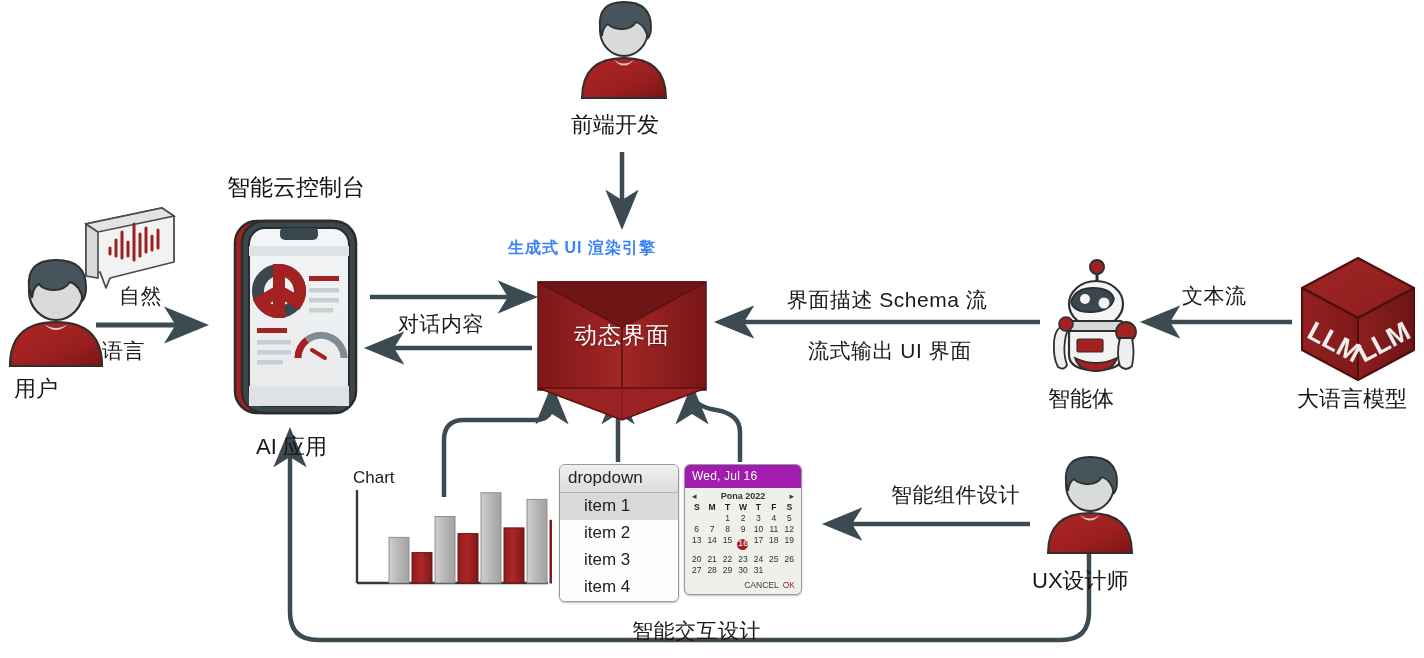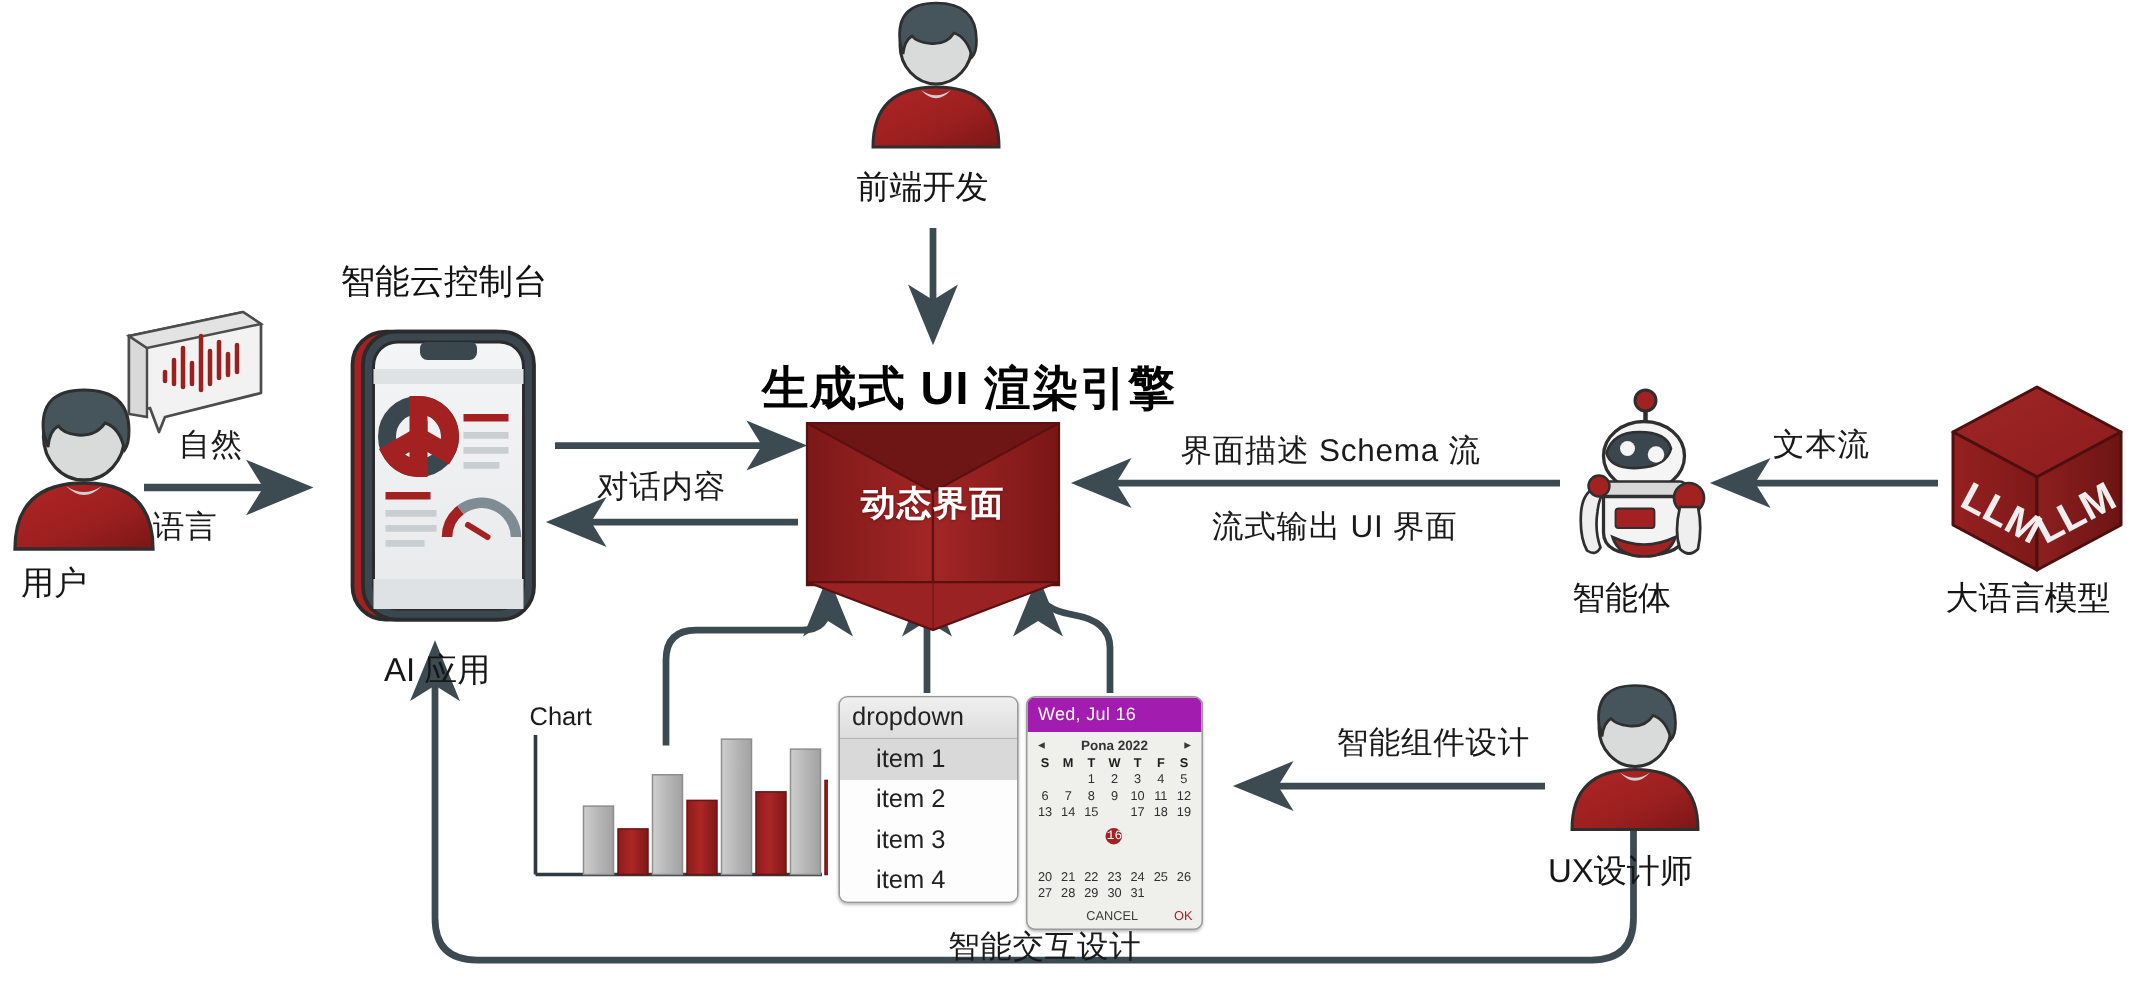--- a/index.html
+++ b/index.html
@@ -6,21 +6,21 @@
   body{
     width:1424px;height:658px;position:relative;overflow:hidden;
     font-family:"Liberation Sans","DejaVu Sans",sans-serif;
     color:#1d1d1d;
   }
   #stage{position:absolute;left:0;top:0;width:1424px;height:658px;}
   .abs{position:absolute;}
   svg.layer{position:absolute;left:0;top:0;width:1424px;height:658px;overflow:visible;}
   .lbl{position:absolute;white-space:nowrap;font-size:21px;color:#1a1a1a;letter-spacing:.5px;}
   .caption{position:absolute;white-space:nowrap;font-size:22px;color:#161616;}
-  .title-red{position:absolute;white-space:nowrap;font-size:31px;color:#000000;font-weight:600;letter-spacing:1px;}
+  .title-red{position:absolute;white-space:nowrap;font-size:16px;color:#3b82f6;font-weight:600;letter-spacing:1px;}
   .node-title{position:absolute;white-space:nowrap;font-size:23px;color:#111;font-family:Liberation Mono, monospace;}
   
   .dropdown{
     position:absolute;width:118px;border:1px solid #9a9a9a;border-radius:6px;
     background:#fdfdfd;box-shadow:0 1px 2px rgba(0,0,0,.25);overflow:hidden;
   }
   .dd-head{
     display:flex;align-items:center;justify-content:flex-start;
     padding:3px 7px 4px 8px;font-size:17px;color:#222;
     background:linear-gradient(#f0f0f0,#dcdcdc);border-bottom:1px solid #b4b4b4;gap:48px;
@@ -33,23 +33,23 @@
     background:#efefec;overflow:hidden;box-shadow:0 1px 2px rgba(0,0,0,.25);
   }
   .cal-head{background:#a21caf;color:#fff;font-size:12px;padding:4px 16px 5px 7px;letter-spacing:.2px;}
   .cal-body{padding:3px 4px 2px 4px;}
   .cal-nav{display:flex;align-items:center;justify-content:space-between;font-size:9px;color:#3a3a3a;padding:0 3px 1px 3px;}
   .cal-nav .mon{font-weight:bold;font-size:9px;color:#333;}
   .cal-grid{display:grid;grid-template-columns:repeat(7,1fr);gap:0;}
   .cal-grid div{font-size:8.5px;text-align:center;color:#2f2f2f;line-height:11px;height:11px;}
   .cal-grid div.dow{font-weight:bold;color:#1d1d1d;}
   .cal-grid div.today{
-    color:#fff;background:#a32121;border-radius:50%;width:11px;height:11px;margin:16px auto;font-family:Liberation Mono, monospace;
-  }
-  .cal-foot{display:flex;justify-content:flex-end;gap:24px;padding:2px 6px 4px 0;font-size:8.5px;}
+    color:#fff;background:#a32121;border-radius:50%;width:11px;height:11px;margin:4px auto;font-family:Liberation Mono, monospace;
+  }
+  .cal-foot{display:flex;justify-content:flex-end;gap:4px;padding:2px 6px 4px 0;font-size:8.5px;}
   .cal-foot .cancel{color:#3a3a3a;}
   .cal-foot .ok{color:#a32121;}
   .chart-label{position:absolute;font-size:17px;color:#1b1b1b;}
 </style>
 </head>
 <body>
 
 <div id="stage">
 
   <svg class="layer" viewBox="0 0 1424 658">
@@ -225,21 +225,21 @@
 
   <svg class="abs" style="left:578px;top:0px;width:92px;height:100px;" viewBox="0 0 92 100">
     <ellipse cx="46" cy="30" rx="24" ry="26" fill="#d9dada" stroke="#2f2f2f" stroke-width="2"></ellipse>
     <path d="M22,28 q-3,-26 24,-26 q27,0 27,25 q0,8 -3,11 q-3,-13 -12,-16 q-5,8 -16,7 q-9,-1 -12,-5 q-5,3 -6,12 z" fill="#46555c" stroke="#2f2f2f" stroke-width="1.8"></path>
     <path d="M4,98 q0,-40 42,-40 q42,0 42,40 z" fill="url(#gShirt)" stroke="#2f2f2f" stroke-width="2"></path>
     <path d="M36,60 q10,11 20,0 q-10,7 -20,0z" fill="#cfcfcf"></path>
   </svg>
   <div class="caption" style="left:571px;top:110px;">前端开发</div>
 
   <div class="title-red" style="left:508px;top:238px;">生成式 UI 渲染引擎</div>
-  <div class="abs" style="left:538px;top:320px;width:168px;text-align:center;font-size:23px;color:#fff;font-weight:700;letter-spacing:1px;text-shadow:0 1px 2px rgba(0,0,0,.35);">动态界面</div>
+  <div class="abs" style="left:538px;top:320px;width:168px;text-align:center;font-size:23px;color:#fff;font-weight:400;letter-spacing:1px;text-shadow:0 1px 2px rgba(0,0,0,.35);">动态界面</div>
 
   <div class="lbl" style="left:808px;top:337px;">流式输出 UI 界面</div>
   <div class="lbl" style="left:787px;top:286px;">界面描述 Schema 流</div>
 
   <svg class="abs" style="left:1046px;top:258px;width:100px;height:120px;" viewBox="0 0 100 120">
     <circle cx="51" cy="9" r="7" fill="#a32121" stroke="#2f2f2f" stroke-width="2"></circle>
     <line x1="51" y1="16" x2="51" y2="27" stroke="#2f2f2f" stroke-width="3"></line>
     <ellipse cx="50" cy="46" rx="27" ry="23" fill="#f5f5f5" stroke="#2f2f2f" stroke-width="2.2"></ellipse>
     <path d="M25,44 q4,-14 22,-14 q18,0 21,11 q-3,12 -22,13 q-18,1 -21,-10z" fill="#3a474e" stroke="#2f2f2f" stroke-width="1.8"></path>
     <circle cx="39" cy="41" r="5" fill="#f5f5f5"></circle>

